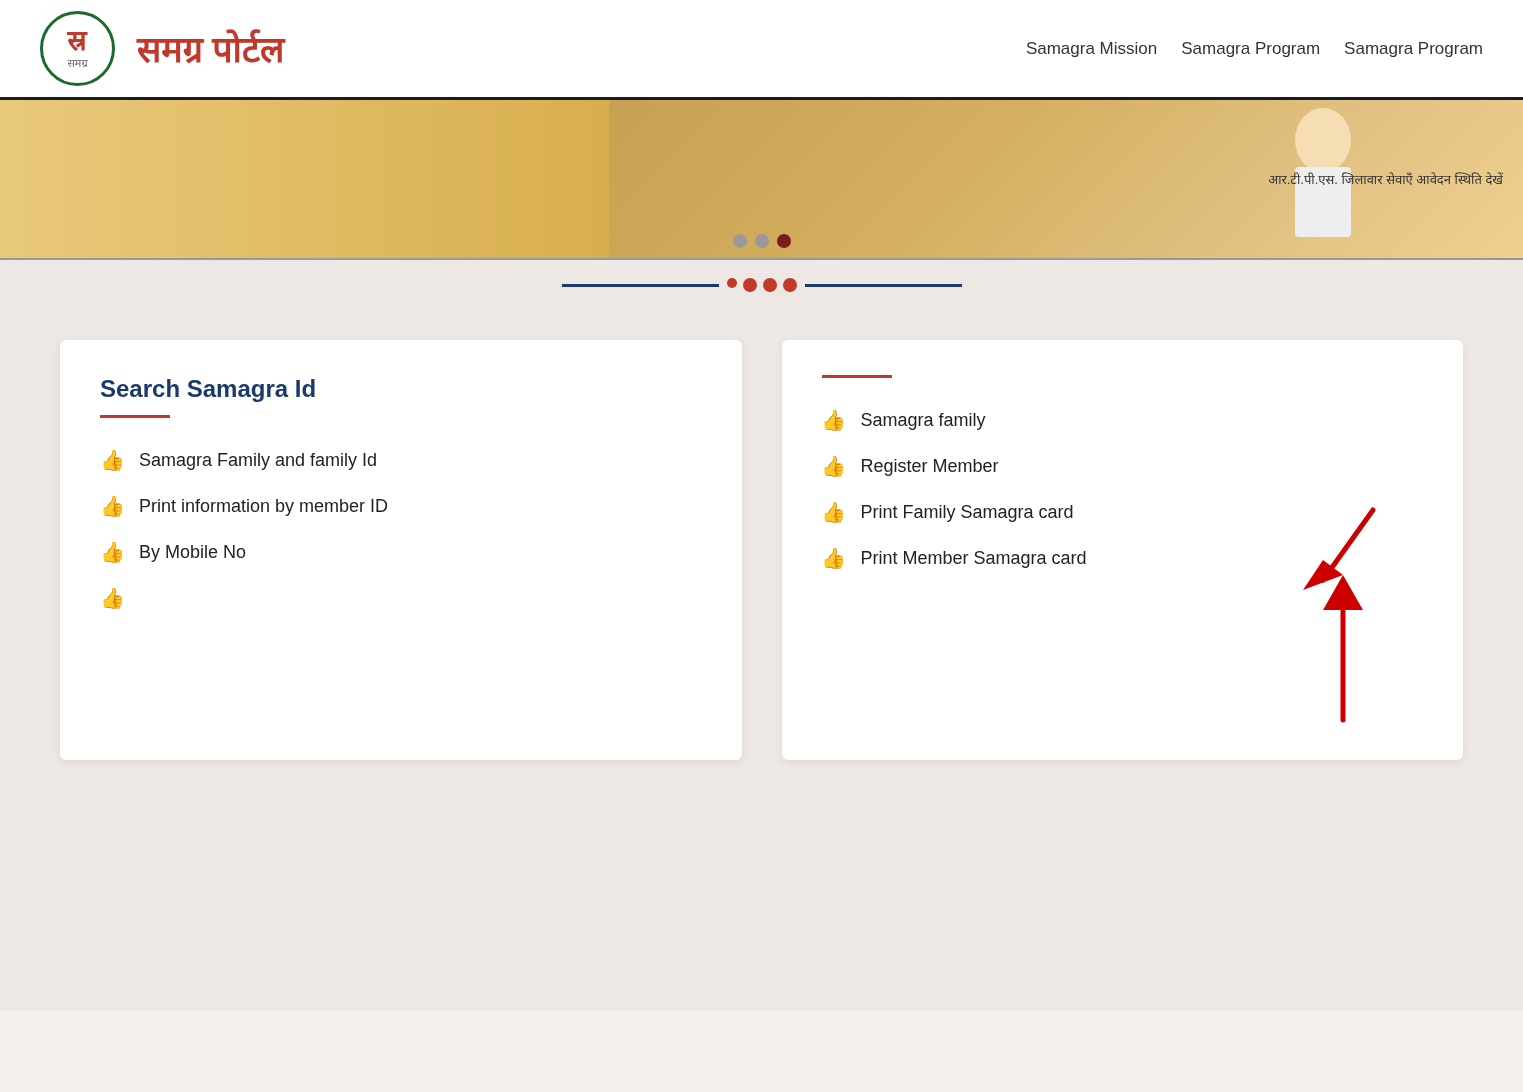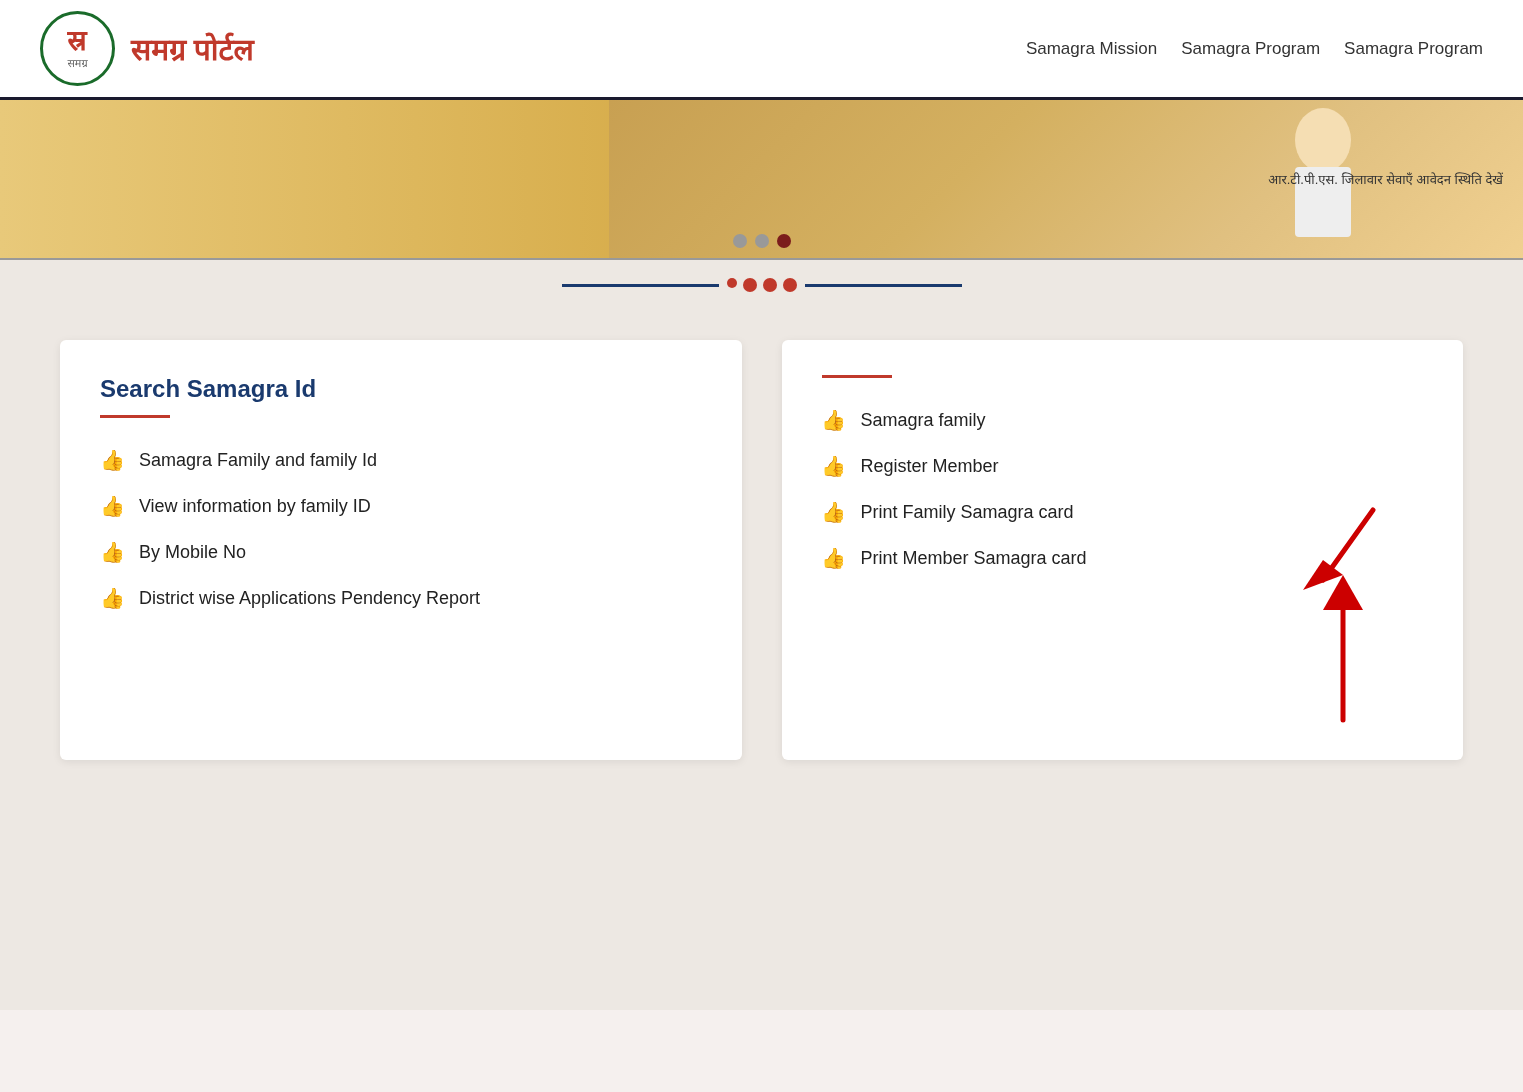--- a/index.html
+++ b/index.html
@@ -17,21 +17,21 @@
       border-bottom: 3px solid #1a1a2e;
       display: flex;
       align-items: center;
       padding: 10px 40px;
       height: 100px;
       position: relative;
     }
     .logo-area {
       display: flex;
       align-items: center;
-      gap: 16px;
+      gap: 22px;
     }
     .logo-circle {
       width: 75px;
       height: 75px;
       border-radius: 50%;
       border: 3px solid #1a6b2a;
       display: flex;
       align-items: center;
       justify-content: center;
       background: #fff;
@@ -43,21 +43,21 @@
       color: #c0392b;
       font-weight: bold;
       line-height: 1;
     }
     .logo-subtitle {
       font-size: 11px;
       color: #666;
       text-align: right;
     }
     .site-title {
-      font-size: 30px;
+      font-size: 36px;
       color: #c0392b;
       font-weight: bold;
       font-family: serif;
       text-align: right;
     }
     .nav {
       margin-left: auto;
       display: flex;
       gap: 24px;
       align-items: center;
@@ -261,29 +261,28 @@
     <div class="card">
       <h2 class="card-title">Search Samagra Id</h2>
       <div class="card-title-underline"></div>
       <ul class="card-list">
         <li class="card-list-item">
           <span class="thumb-icon">👍</span>
           <span>Samagra Family and family Id</span>
         </li>
         <li class="card-list-item">
           <span class="thumb-icon">👍</span>
-          <span>View information by family ID</span>
+          <span>Print information by member ID</span>
         </li>
         <li class="card-list-item">
           <span class="thumb-icon">👍</span>
           <span>By Mobile No</span>
         </li>
         <li class="card-list-item">
           <span class="thumb-icon">👍</span>
-          <span>District wise Applications Pendency Report</span>
         </li>
       </ul>
     </div>
 
     <div class="card" style="position:relative;">
       <div class="card-title-underline"></div>
       <ul class="card-list">
         <li class="card-list-item">
           <span class="thumb-icon">👍</span>
           <span>Samagra family</span>

